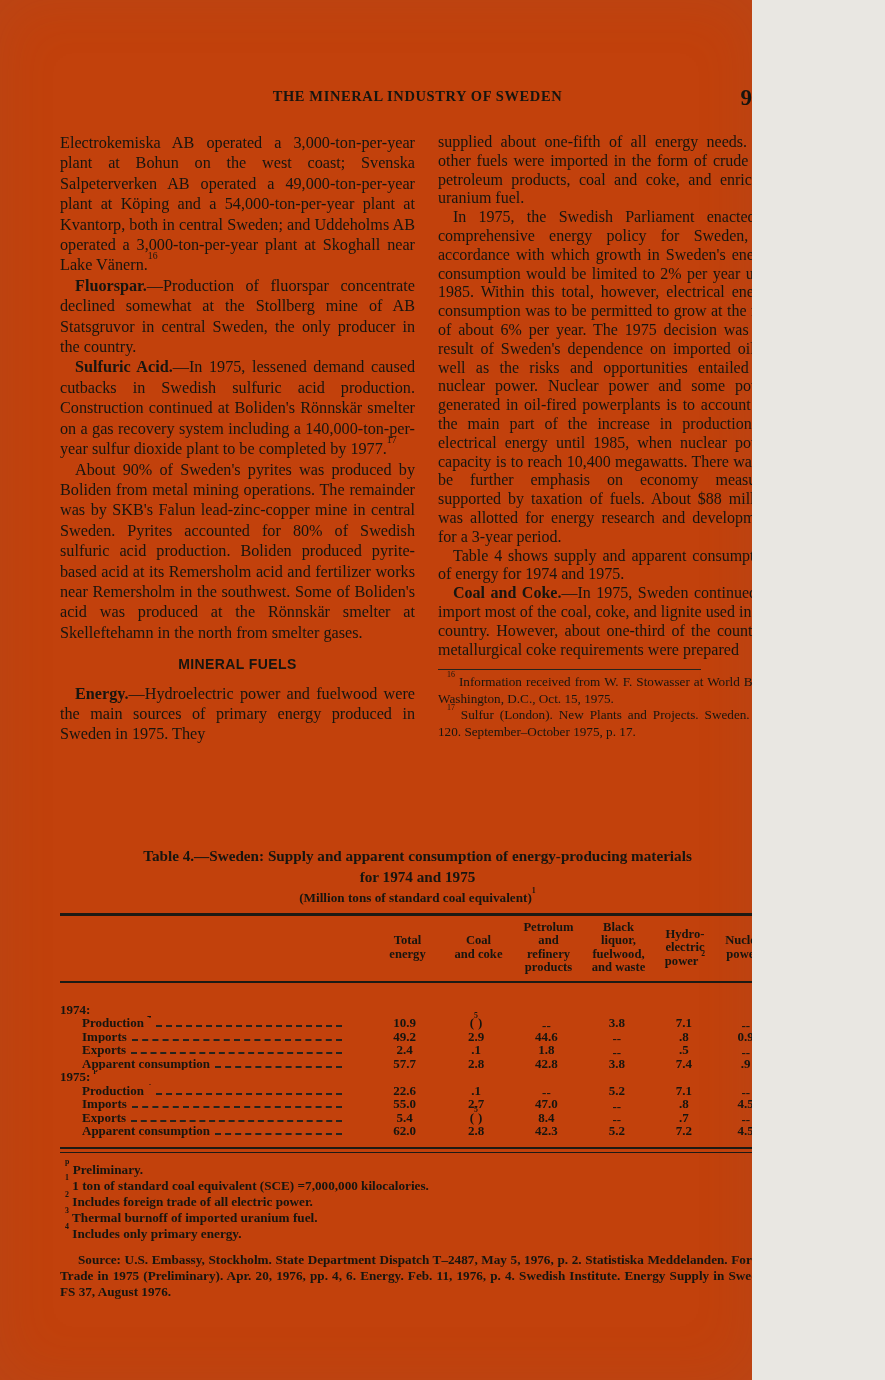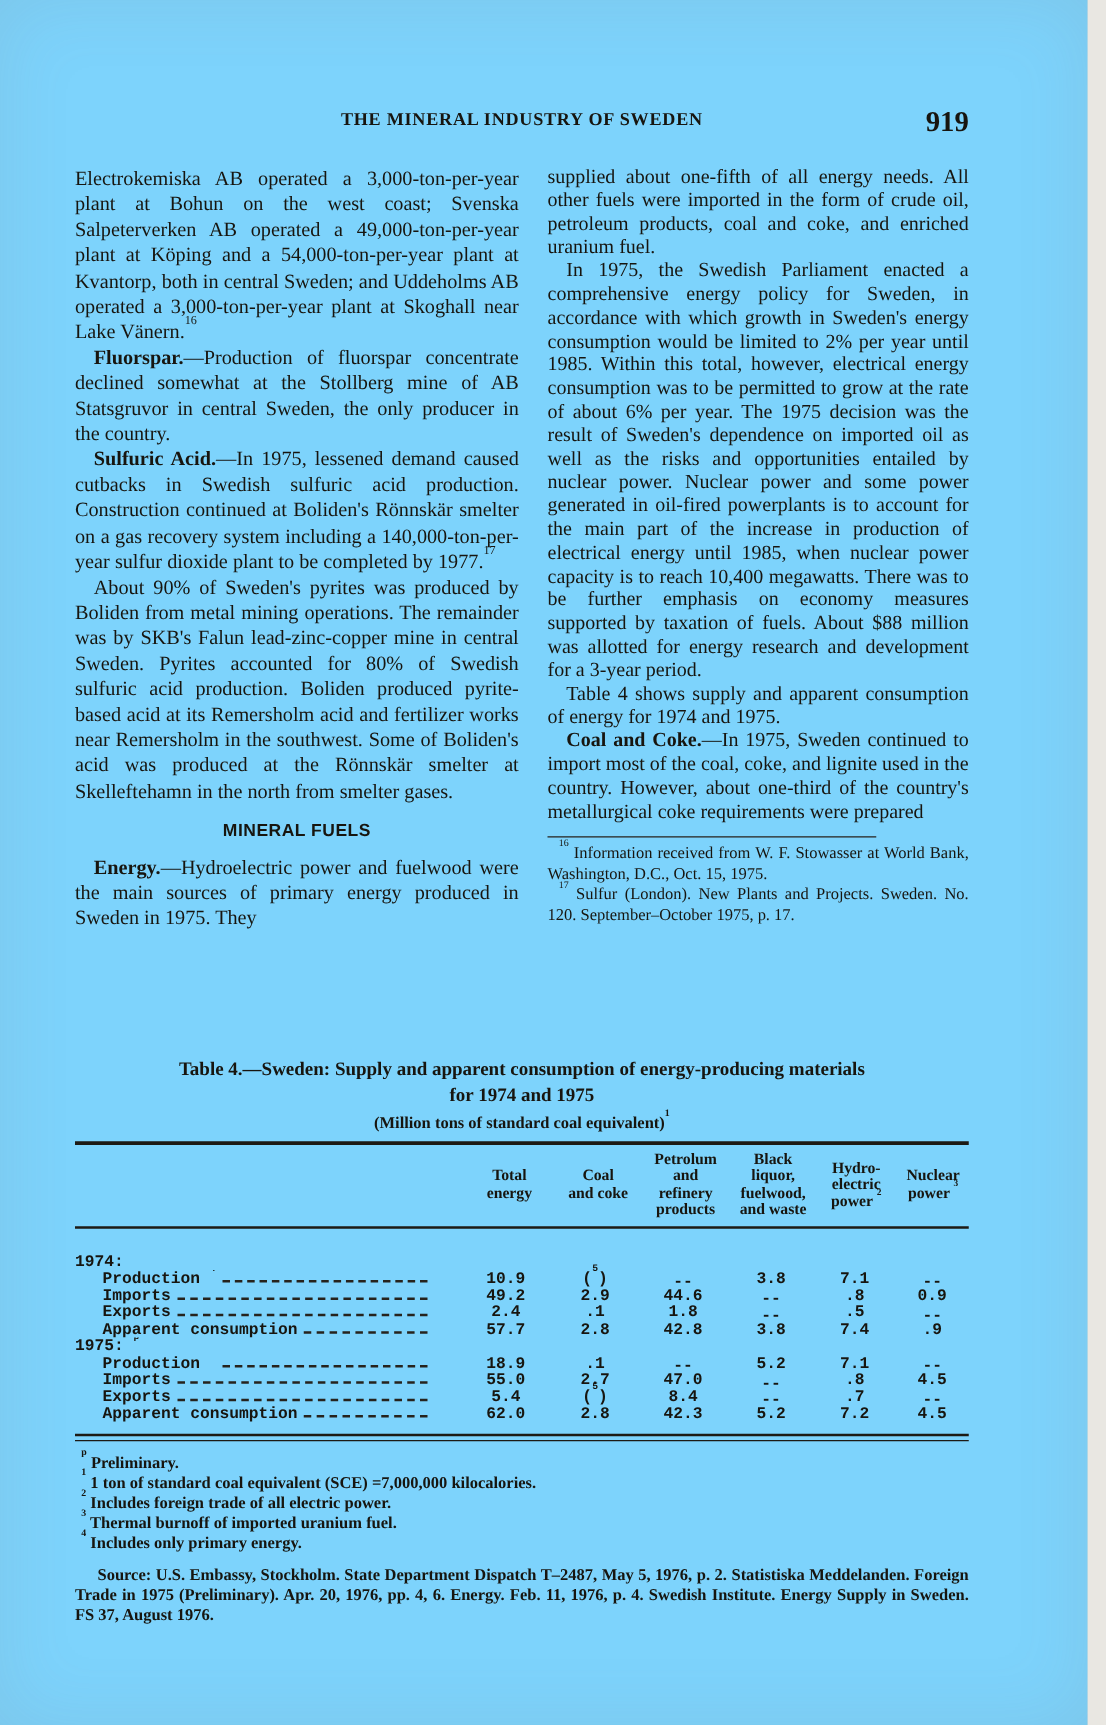--- a/index.html
+++ b/index.html
@@ -1,16 +1,16 @@
 <!DOCTYPE html>
 <html><head>
 <meta charset="utf-8">
 <style>
   html,body{margin:0;padding:0;background:#e9e7e2;}
-  .page{position:relative;width:870px;height:1380px;background:#7dd3fc;color:#17150f;
+  .page{position:relative;width:752px;height:1380px;background:#c2410c;color:#17150f;
         font-family:"Liberation Serif","DejaVu Serif",serif;overflow:hidden;
         box-shadow:inset 0 0 60px rgba(120,110,95,.12);}
   sup{font-size:.6em;font-weight:inherit;position:relative;top:-.5em;line-height:0;letter-spacing:0;}
   b{font-weight:bold;}
   p{margin:0;}
 
   
   .hdr{position:absolute;top:88px;left:60px;width:715px;}
   .hdr-title{text-align:center;font-weight:bold;font-size:14.5px;letter-spacing:.6px;}
   .hdr-page{position:absolute;right:0;top:-3px;font-size:23px;font-weight:bold;}
@@ -32,21 +32,21 @@
   .tbl-title{text-align:center;font-weight:bold;font-size:15.2px;line-height:21px;}
   .tbl-sub{text-align:center;font-size:13.2px;margin-top:3px;font-weight:bold;}
   .rule-heavy{border-top:3px solid #1d1a14;margin-top:7px;}
   .rule-mid{border-top:2px solid #1d1a14;}
   .rule-dbl{height:3px;border-top:2px solid #1d1a14;border-bottom:1.5px solid #1d1a14;margin-top:4px;}
 
   .thead{display:flex;align-items:center;padding:5px 0 6px;}
   .tl{width:310px;}
   .c1{width:75px;} .c2{width:67px;} .c3{width:73px;} .c4{width:67px;} .c5{width:66px;} .c6{width:57px;}
   .th{font-size:12.6px;line-height:13.4px;text-align:center;}
-  .tbody{padding:20px 0 5px;font-family:Liberation Mono, monospace;}
+  .tbody{padding:20px 0 5px;}
   .tr{display:flex;align-items:baseline;font-size:13px;line-height:13.5px;}
   .tr .lbl{width:310px;display:flex;align-items:baseline;white-space:nowrap;overflow:hidden;}
   .tr.data .lbl{padding-left:22px;width:288px;}
   .tr .leader{flex:1;border-bottom:2px dashed #26231d;margin:0 26px 2px 5px;min-width:10px;}
   .td{text-align:center;padding-right:1px;}
   .td .dash{position:relative;top:2.5px;letter-spacing:0;}
 
   .tbl-fns{margin-top:9px;font-size:13.2px;line-height:16.2px;}
   .tbl-fns .para{padding-left:5px;}
   .tbl-src{margin-top:9px;font-size:13.2px;line-height:16.4px;text-align:justify;}
@@ -186,21 +186,21 @@
         <div class="tr section">
           <div class="lbl">
             <span>1975: <sup>p</sup></span>
           </div>
         </div>
         <div class="tr data">
           <div class="lbl">
             <span>Production <sup>4</sup></span>
             <span class="leader"></span>
           </div>
-          <div class="td c1">18.9</div>
+          <div class="td c1">22.6</div>
           <div class="td c2">.1</div>
           <div class="td c3"><span class="dash">--</span></div>
           <div class="td c4">5.2</div>
           <div class="td c5">7.1</div>
           <div class="td c6"><span class="dash">--</span></div>
         </div>
         <div class="tr data">
           <div class="lbl">
             <span>Imports</span>
             <span class="leader"></span>

